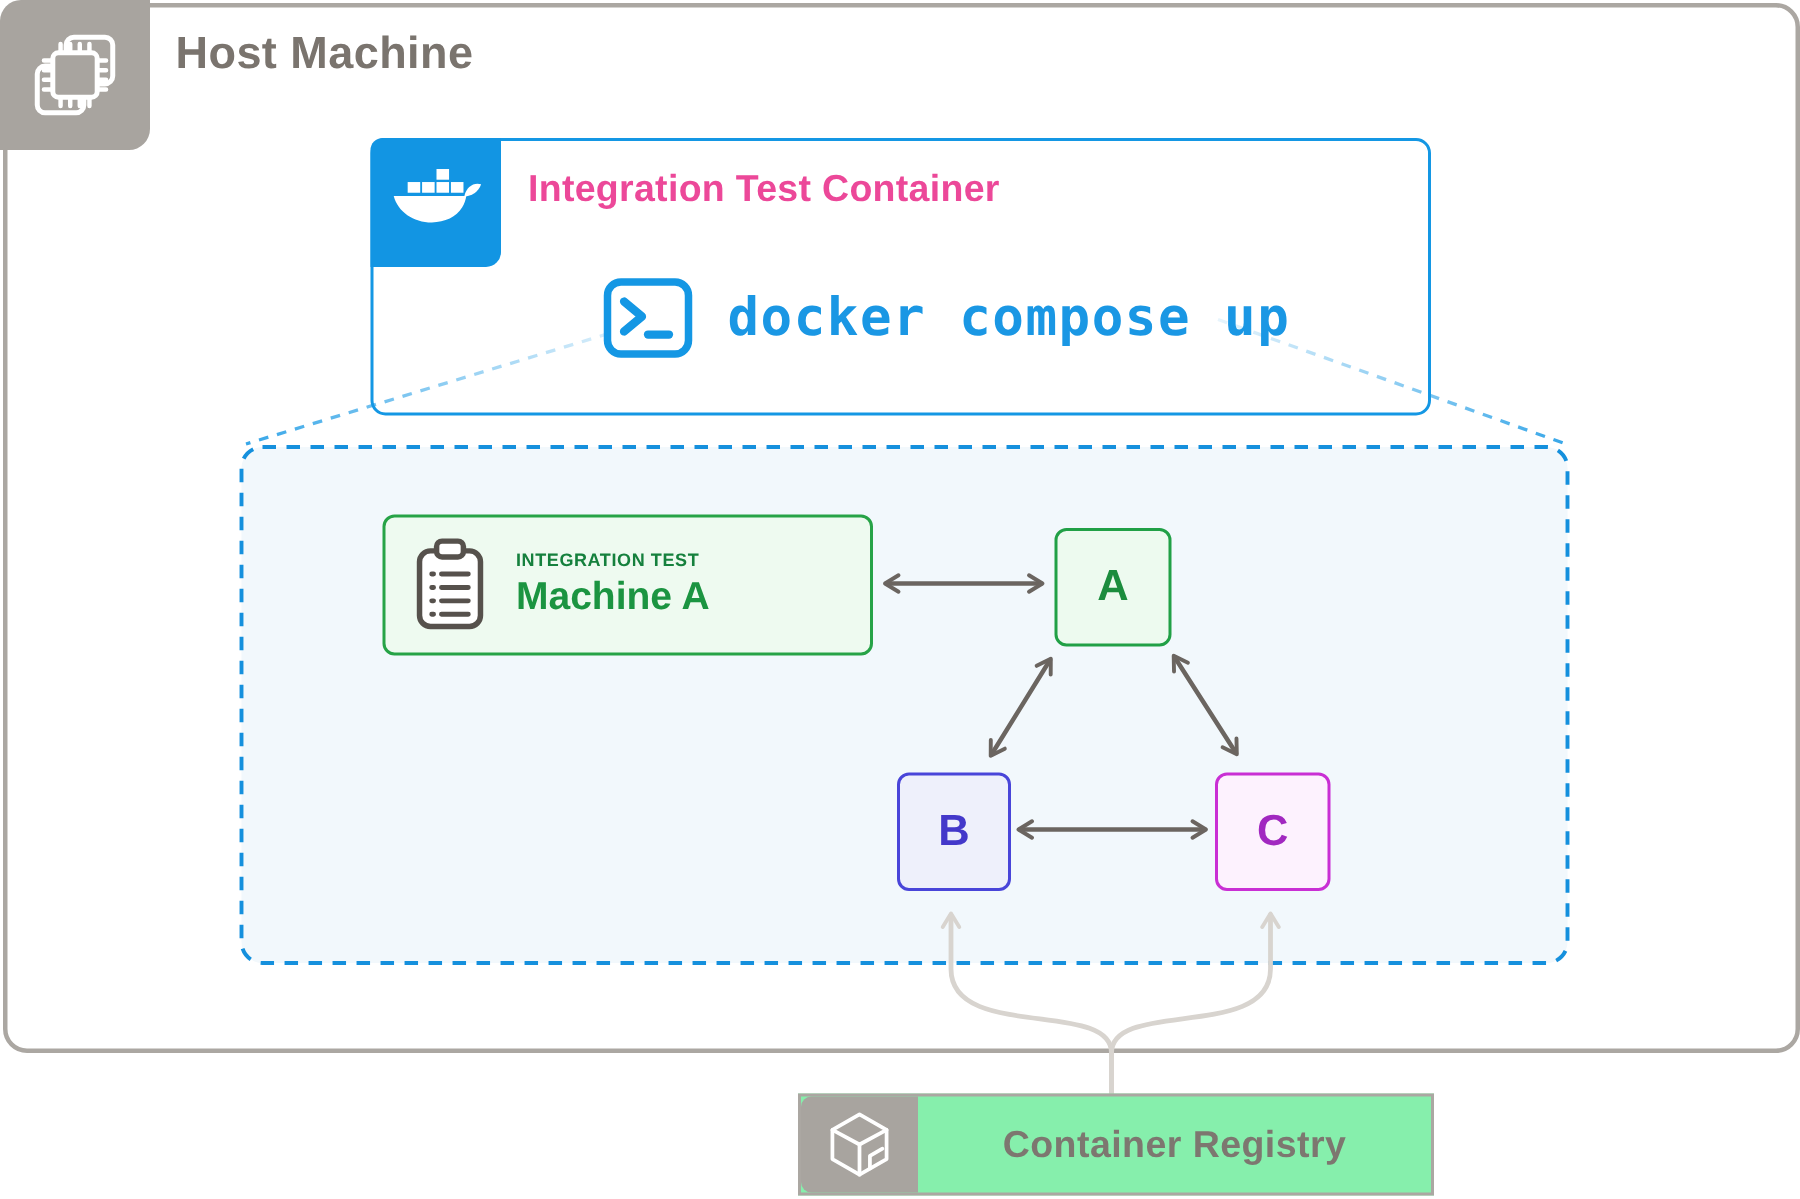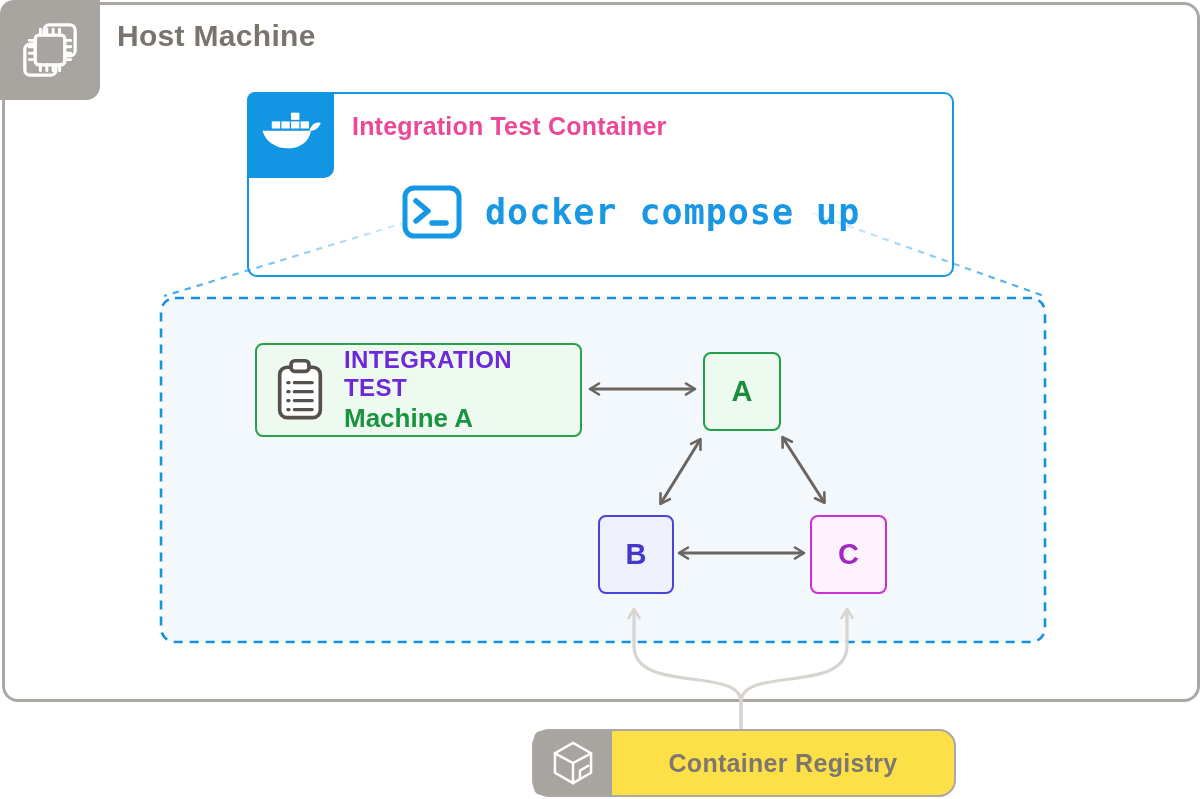--- a/index.html
+++ b/index.html
@@ -44,34 +44,34 @@
     font-size:35px;font-weight:bold;color:#1a97e4;letter-spacing:1px;white-space:nowrap;
   }
   
   .service-card{
     position:absolute;left:255px;top:343px;width:323px;height:90px;
     background:#eefaf0;border:2.5px solid #27a347;border-radius:8px;
     display:flex;align-items:center;
   }
   .service-card .icon-wrap{margin-left:17px;display:flex;}
   .service-text{display:flex;flex-direction:column;margin-left:18px;line-height:1.15;}
-  .service-eyebrow{font-size:24px;font-weight:bold;color:#6d28d9;letter-spacing:.4px;}
+  .service-eyebrow{font-size:12px;font-weight:bold;color:#15803d;letter-spacing:.4px;}
   .service-name{font-size:26px;font-weight:bold;color:#1b9441;margin-top:2px;}
   
   .node{
     position:absolute;display:flex;align-items:center;justify-content:center;
     border-radius:8px;font-size:29px;font-weight:bold;
   }
   .node-a{left:703px;top:352px;width:74px;height:75px;background:#edfaef;border:2.5px solid #21a046;color:#1b8c3d;}
   .node-b{left:598px;top:515px;width:72px;height:75px;background:#eef0fb;border:2.5px solid #4945d9;color:#4338ca;}
   .node-c{left:810px;top:515px;width:73px;height:75px;background:#fdf2fe;border:2.5px solid #c92fd4;color:#a128c0;}
   
   .registry-box{
     position:absolute;left:532px;top:729px;width:420px;height:64px;
-    background:#fde047;border:2.5px solid #aba7a2;border-radius:17px;
+    background:#86efac;border:2.5px solid #aba7a2;border-radius:0;
     display:flex;align-items:stretch;
   }
   .registry-tile{
     width:78px;background:#a8a49f;border-radius:7px 0 0 7px;
     display:flex;align-items:center;justify-content:center;flex:none;
   }
   .registry-label-wrap{flex:1;display:flex;align-items:center;justify-content:center;}
   .registry-label{font-size:25px;font-weight:bold;color:#7d7770;letter-spacing:.3px;}
   .overlay{position:absolute;left:0;top:0;pointer-events:none;}
 </style>

